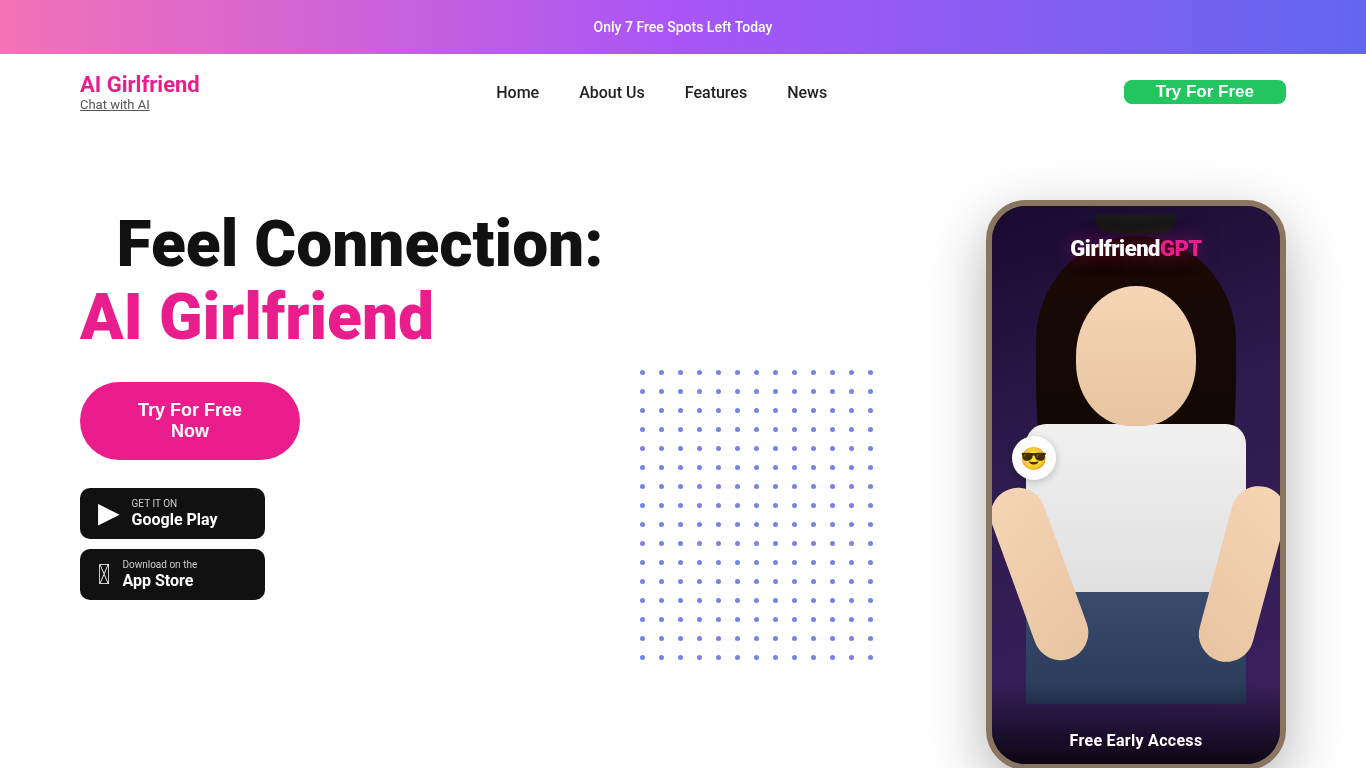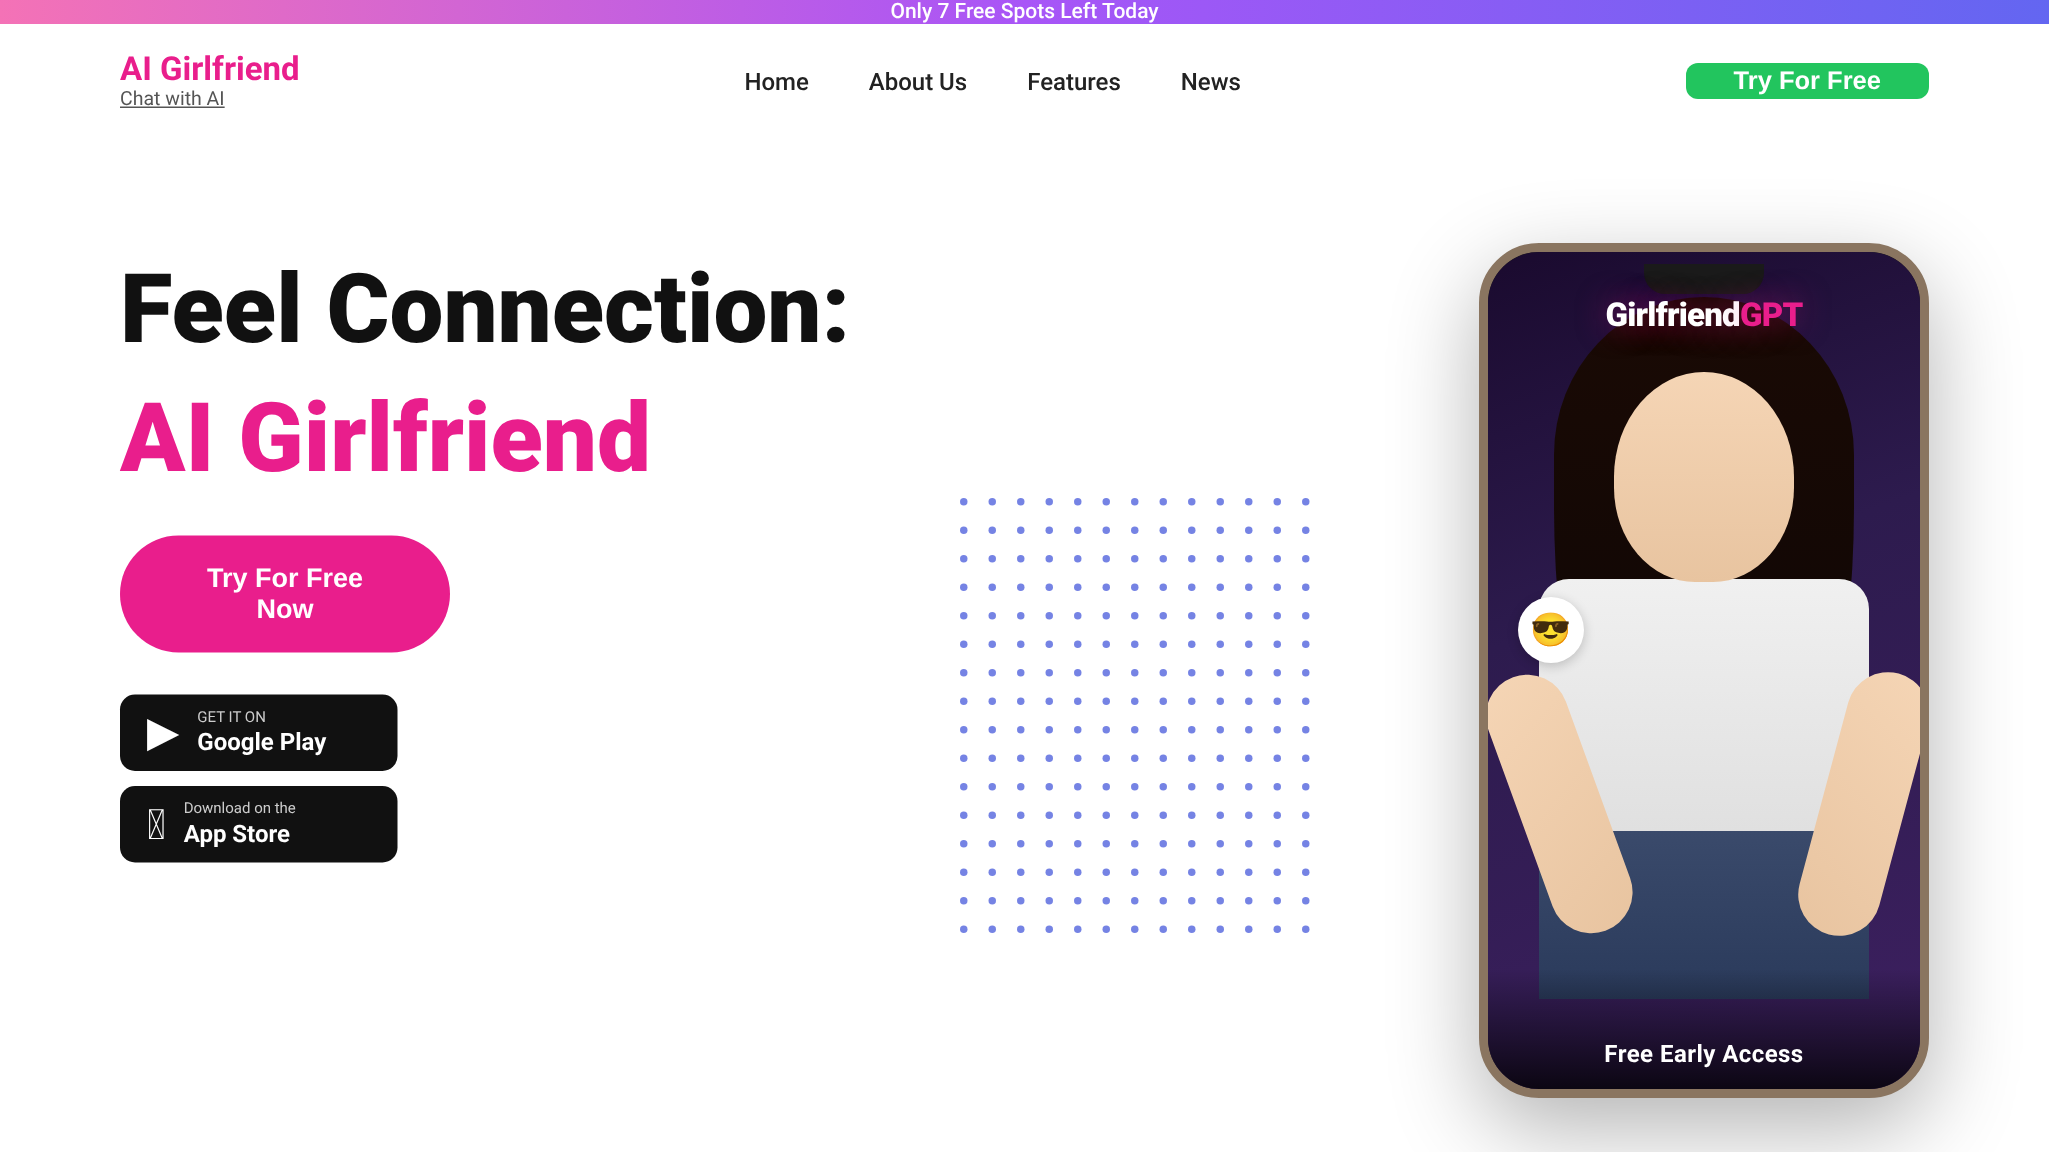--- a/index.html
+++ b/index.html
@@ -3,21 +3,21 @@
   <meta charset="utf-8">
   <style>
     * { margin: 0; padding: 0; box-sizing: border-box; }
     body { font-family: -apple-system, BlinkMacSystemFont, 'Segoe UI', Roboto, sans-serif; background: #fff; overflow-x: hidden; }
 
     
     .top-banner {
       background: linear-gradient(90deg, #f472b6, #a855f7, #6366f1);
       color: white;
       text-align: center;
-      padding: 0 0;
+      padding: 19px 0;
       font-size: 14px;
       font-weight: 500;
     }
 
     
     .navbar {
       display: flex;
       align-items: center;
       justify-content: space-between;
       padding: 18px 80px;
@@ -71,21 +71,22 @@
     .hero-left {
       flex: 1;
       padding-top: 20px;
       max-width: 560px;
     }
     .hero-title-black {
       font-size: 64px;
       font-weight: 900;
       color: #111;
       line-height: 1.1;
-      margin-bottom: 16px;
+      margin-bottom: 3px;
+      text-align: center;
     }
     .hero-title-pink {
       font-size: 64px;
       font-weight: 900;
       color: #e91e8c;
       line-height: 1.1;
       margin-bottom: 28px;
     }
     .hero-desc {
       font-size: 17px;

